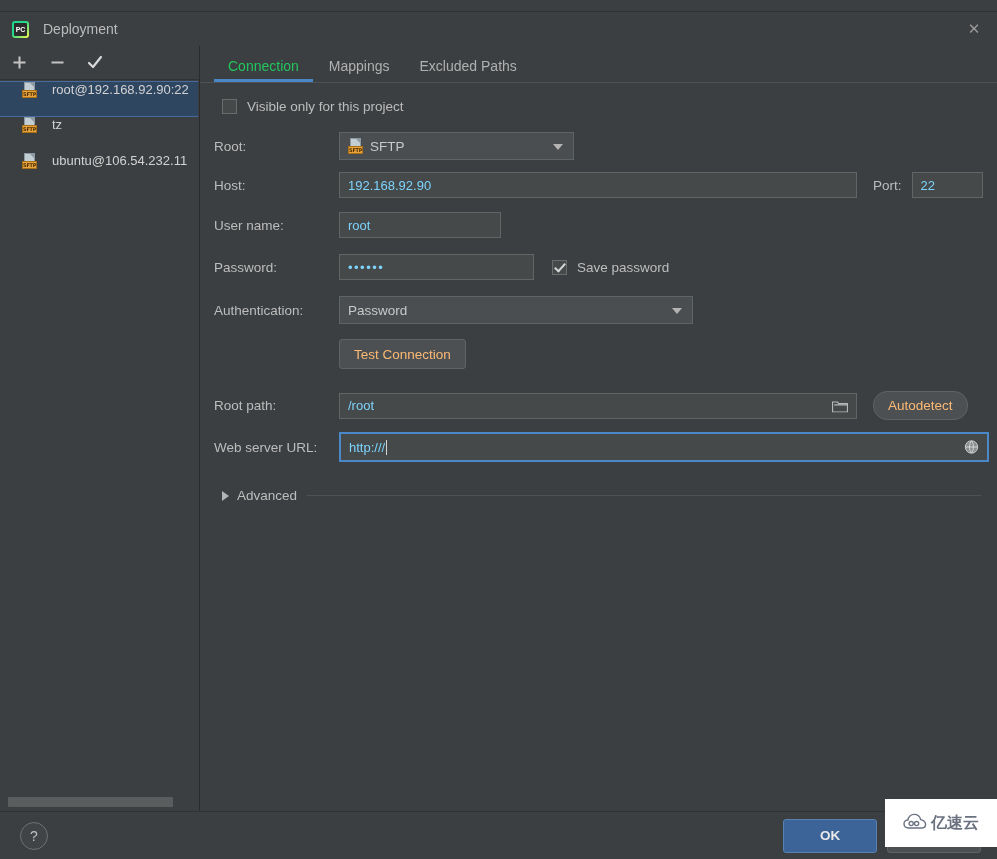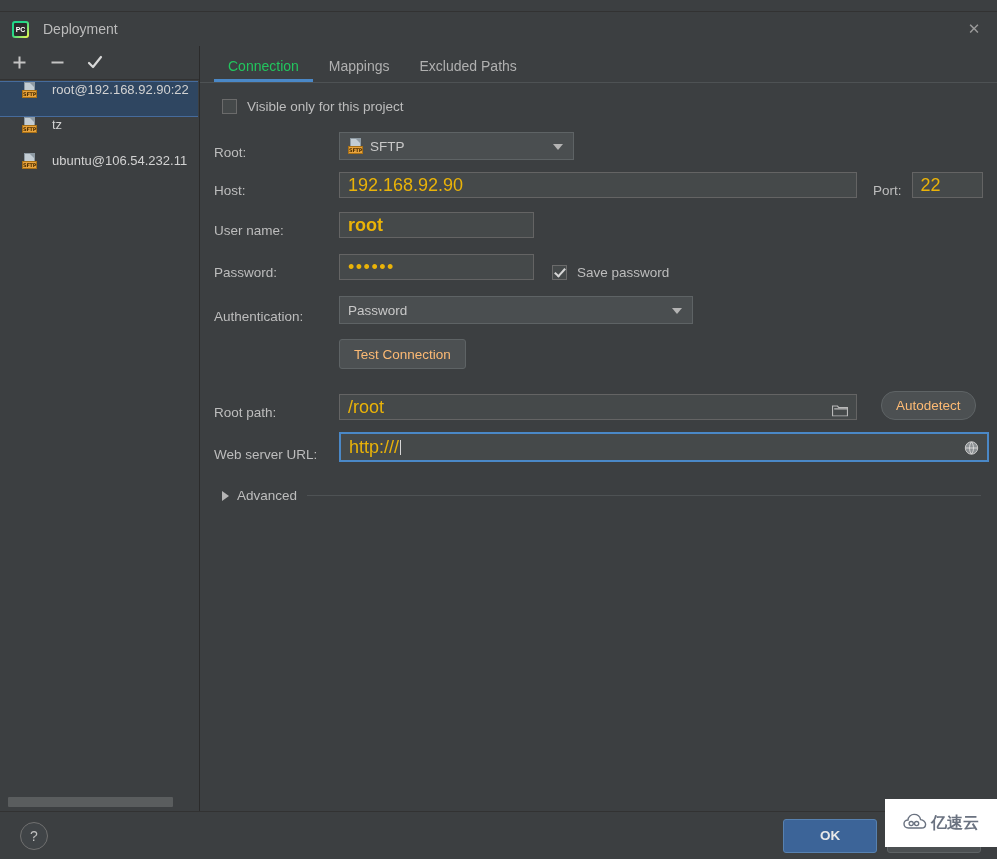--- a/index.html
+++ b/index.html
@@ -238,21 +238,21 @@
     background: #4e5254;
     margin: 0 0 0 0;
   }
 
   #form {
     padding: 16px 0 0 14px;
     position: relative;
   }
   .form-row {
     display: flex;
-    align-items: flex-end;
+    align-items: center;
     margin-bottom: 12px;
   }
   .f-label {
     width: 125px;
     font-size: 13.5px;
     color: #bdbdbd;
     flex: none;
   }
 
   
@@ -282,22 +282,22 @@
 
   
   .tf {
     height: 26px;
     background: #45494a;
     border: 1px solid #646464;
     box-sizing: border-box;
     display: flex;
     align-items: center;
     padding: 0 8px;
-    font-size: 18px;
-    color: #eab308;
+    font-size: 13px;
+    color: #7dd3fc;
     cursor: text;
   }
   .tf.focused {
     border: 2px solid #4a88c7;
     background: #45494a;
   }
   .combo {
     height: 28px;
     background: #4a4e50;
     border: 1px solid #5e6365;
@@ -549,21 +549,21 @@
 
         <div class="form-row" style="margin-bottom:14px;">
           <span class="f-label">Host:</span>
           <span class="tf" style="width:518px;">192.168.92.90</span>
           <span class="f-label" style="width:auto;margin-left:16px;margin-right:10px;">Port:</span>
           <span class="tf" style="width:71px;">22</span>
         </div>
 
         <div class="form-row" style="margin-bottom:16px;">
           <span class="f-label">User name:</span>
-          <span class="tf" style="width:195px;font-weight:bold;">root</span>
+          <span class="tf" style="width:162px;">root</span>
         </div>
 
         <div class="form-row" style="margin-bottom:16px;">
           <span class="f-label">Password:</span>
           <span class="tf" style="width:195px;letter-spacing:1.5px;">••••••</span>
           <span class="cb checked" style="margin-left:18px;"></span>
           <span class="cb-label">Save password</span>
         </div>
 
         <div class="form-row" style="margin-bottom:15px;">
@@ -583,21 +583,21 @@
           <span class="f-label">Root path:</span>
           <span class="tf" style="width:518px;position:relative;">
             <span>/root</span>
             <span class="folder-ico">
               <svg width="16" height="13" viewBox="0 0 16 13">
                 <path d="M0.5 2.5 h5 l1.3 1.6 h8.7 v8.4 h-15 z" fill="none" stroke="#b9b9b9" stroke-width="1.2"></path>
                 <path d="M2.2 5.4 h13" stroke="#b9b9b9" stroke-width="1.2" fill="none"></path>
               </svg>
             </span>
           </span>
-          <span class="btn" style="margin-left:24px;border-radius:14px;">Autodetect</span>
+          <span class="btn" style="margin-left:16px;border-radius:14px;">Autodetect</span>
         </div>
 
         <div class="form-row" style="margin-bottom:0;">
           <span class="f-label" style="width:125px;">Web server URL:</span>
           <span class="tf focused" style="width:650px;height:30px;position:relative;">
             <span>http:///</span>
             <span style="display:inline-block;width:1px;height:15px;background:#d6d6d6;margin-left:1px;"></span>
             <span class="globe-ico">
               <svg width="15" height="15" viewBox="0 0 15 15">
                 <circle cx="7.5" cy="7.5" r="6.2" fill="#8a8f92" stroke="#c9c9c9" stroke-width="1"></circle>

